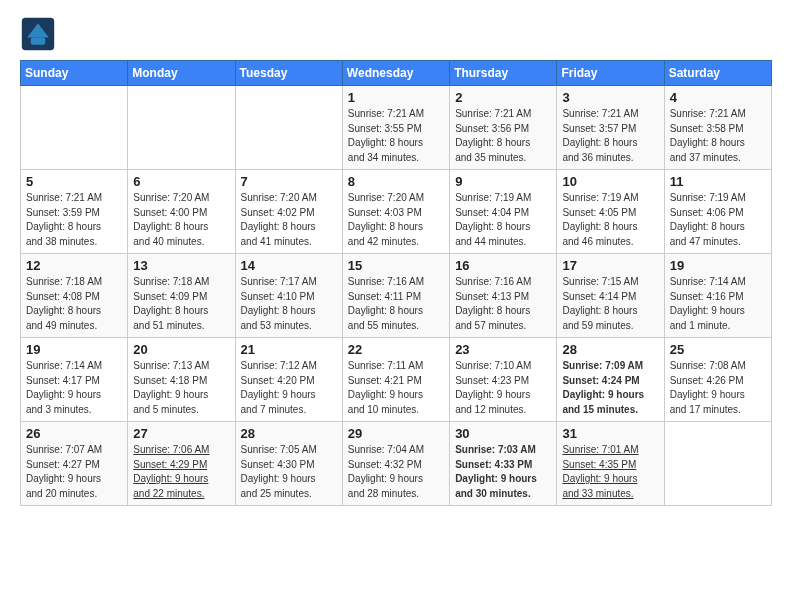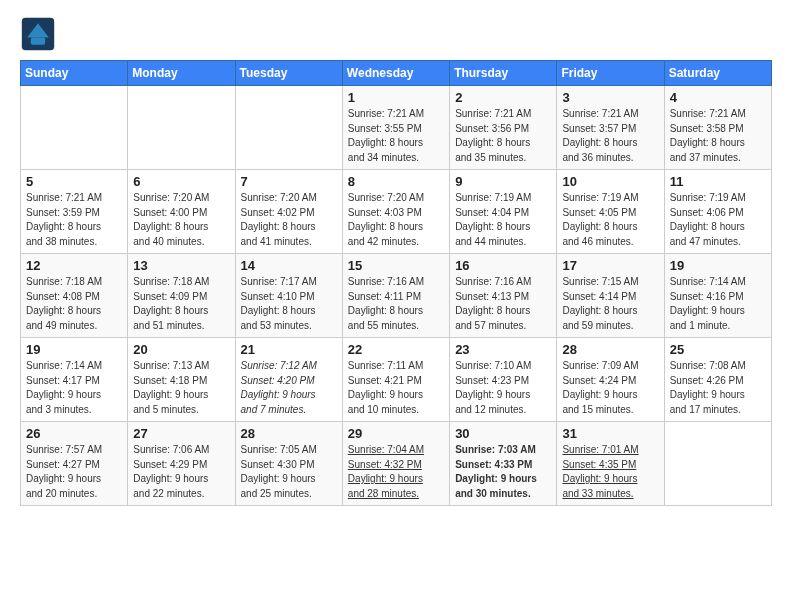--- a/index.html
+++ b/index.html
@@ -265,79 +265,79 @@
         </td>
         <td>
           <span class="day-num">20</span>
           <div class="day-info" style="white-space: pre-line;">Sunrise: 7:13 AM
 Sunset: 4:18 PM
 Daylight: 9 hours
 and 5 minutes.</div>
         </td>
         <td>
           <span class="day-num">21</span>
-          <div class="day-info" style="white-space: pre-line; font-style: italic;">Sunrise: 7:12 AM
+          <div class="day-info" style="white-space: pre-line;">Sunrise: 7:12 AM
 Sunset: 4:20 PM
 Daylight: 9 hours
 and 7 minutes.</div>
         </td>
         <td>
           <span class="day-num">22</span>
           <div class="day-info" style="white-space: pre-line;">Sunrise: 7:11 AM
 Sunset: 4:21 PM
 Daylight: 9 hours
 and 10 minutes.</div>
         </td>
         <td>
           <span class="day-num">23</span>
           <div class="day-info" style="white-space: pre-line;">Sunrise: 7:10 AM
 Sunset: 4:23 PM
 Daylight: 9 hours
 and 12 minutes.</div>
         </td>
         <td>
           <span class="day-num">28</span>
-          <div class="day-info" style="white-space: pre-line;">Sunrise: 7:09 AM
+          <div class="day-info" style="white-space: pre-line; font-weight: bold;">Sunrise: 7:09 AM
 Sunset: 4:24 PM
 Daylight: 9 hours
 and 15 minutes.</div>
         </td>
         <td>
           <span class="day-num">25</span>
           <div class="day-info" style="white-space: pre-line;">Sunrise: 7:08 AM
 Sunset: 4:26 PM
 Daylight: 9 hours
 and 17 minutes.</div>
         </td>
       </tr>
       <tr>
         <td>
           <span class="day-num">26</span>
-          <div class="day-info" style="white-space: pre-line;">Sunrise: 7:57 AM
+          <div class="day-info" style="white-space: pre-line;">Sunrise: 7:07 AM
 Sunset: 4:27 PM
 Daylight: 9 hours
 and 20 minutes.</div>
         </td>
         <td>
           <span class="day-num">27</span>
-          <div class="day-info" style="white-space: pre-line;">Sunrise: 7:06 AM
+          <div class="day-info" style="white-space: pre-line; text-decoration: underline;">Sunrise: 7:06 AM
 Sunset: 4:29 PM
 Daylight: 9 hours
 and 22 minutes.</div>
         </td>
         <td>
           <span class="day-num">28</span>
           <div class="day-info" style="white-space: pre-line;">Sunrise: 7:05 AM
 Sunset: 4:30 PM
 Daylight: 9 hours
 and 25 minutes.</div>
         </td>
         <td>
           <span class="day-num">29</span>
-          <div class="day-info" style="white-space: pre-line; text-decoration: underline;">Sunrise: 7:04 AM
+          <div class="day-info" style="white-space: pre-line;">Sunrise: 7:04 AM
 Sunset: 4:32 PM
 Daylight: 9 hours
 and 28 minutes.</div>
         </td>
         <td>
           <span class="day-num">30</span>
           <div class="day-info" style="white-space: pre-line; font-weight: bold;">Sunrise: 7:03 AM
 Sunset: 4:33 PM
 Daylight: 9 hours
 and 30 minutes.</div>

